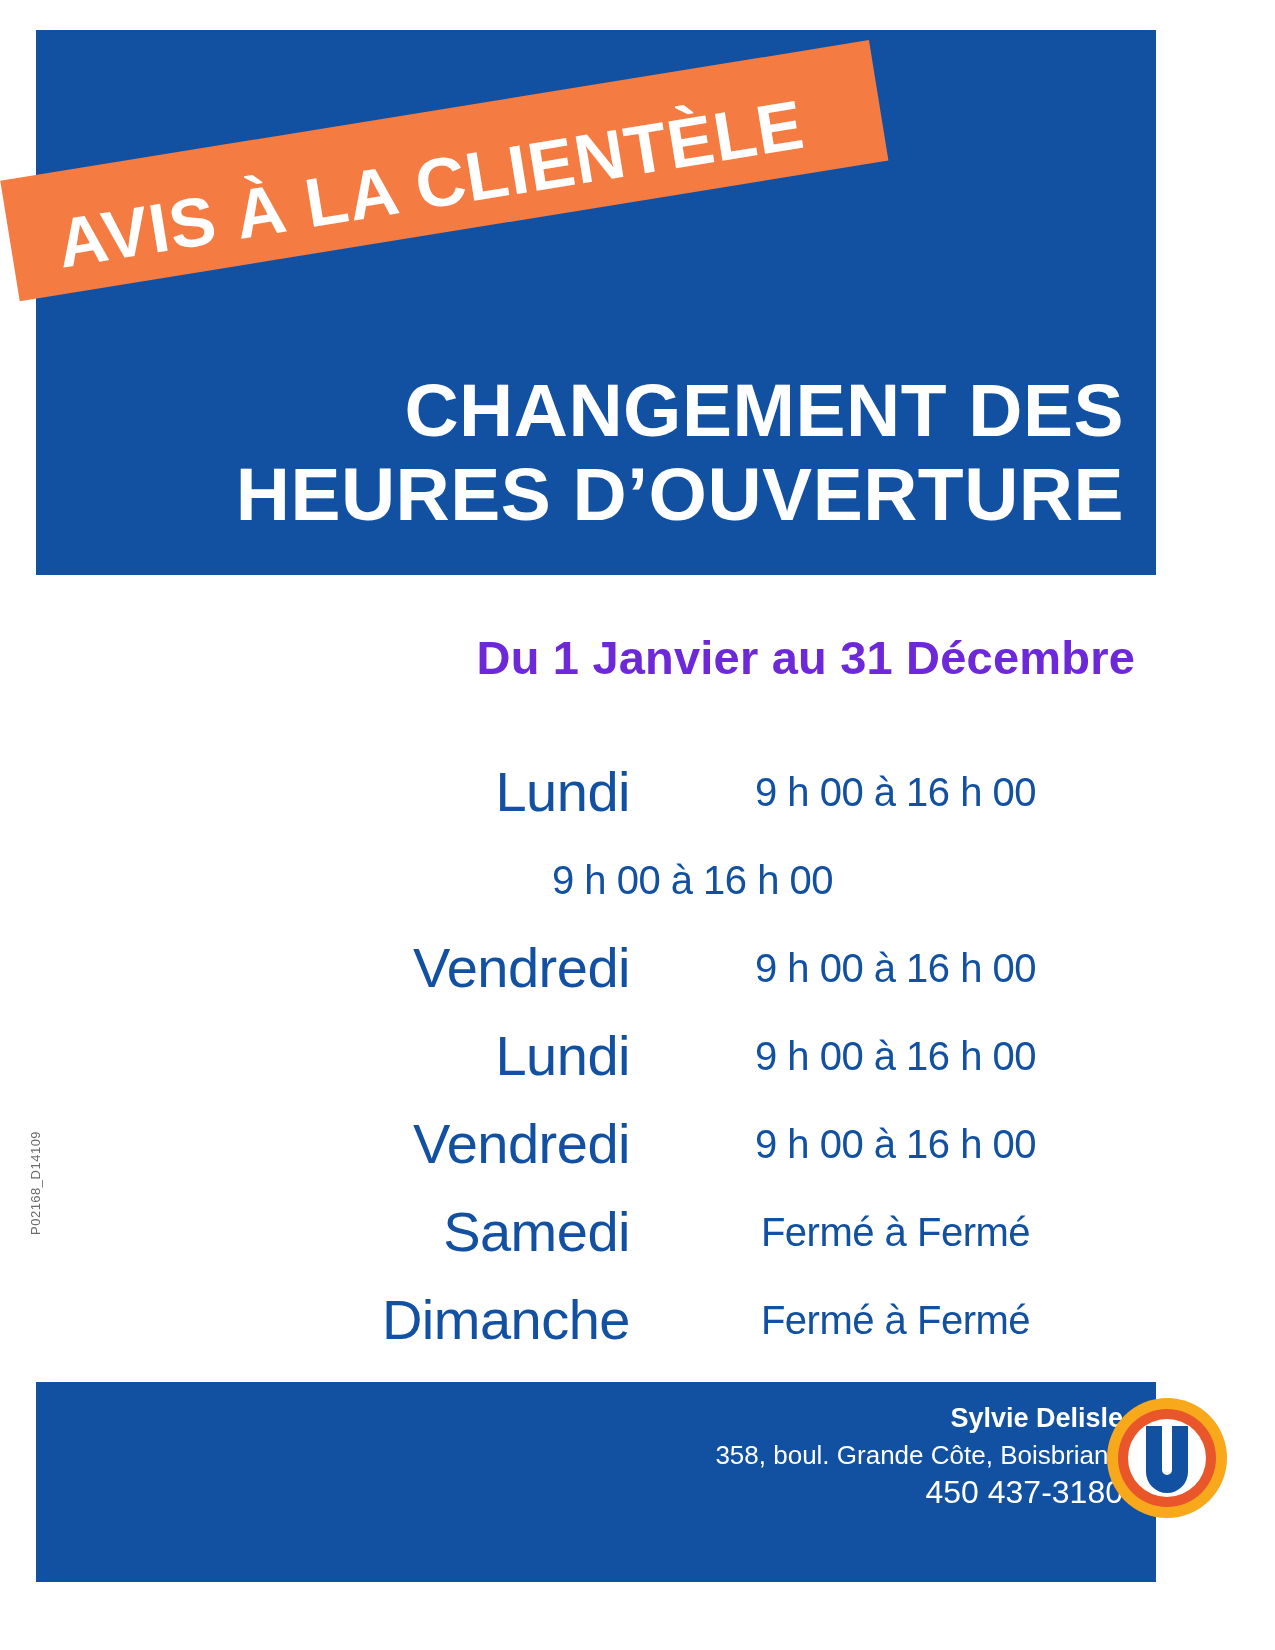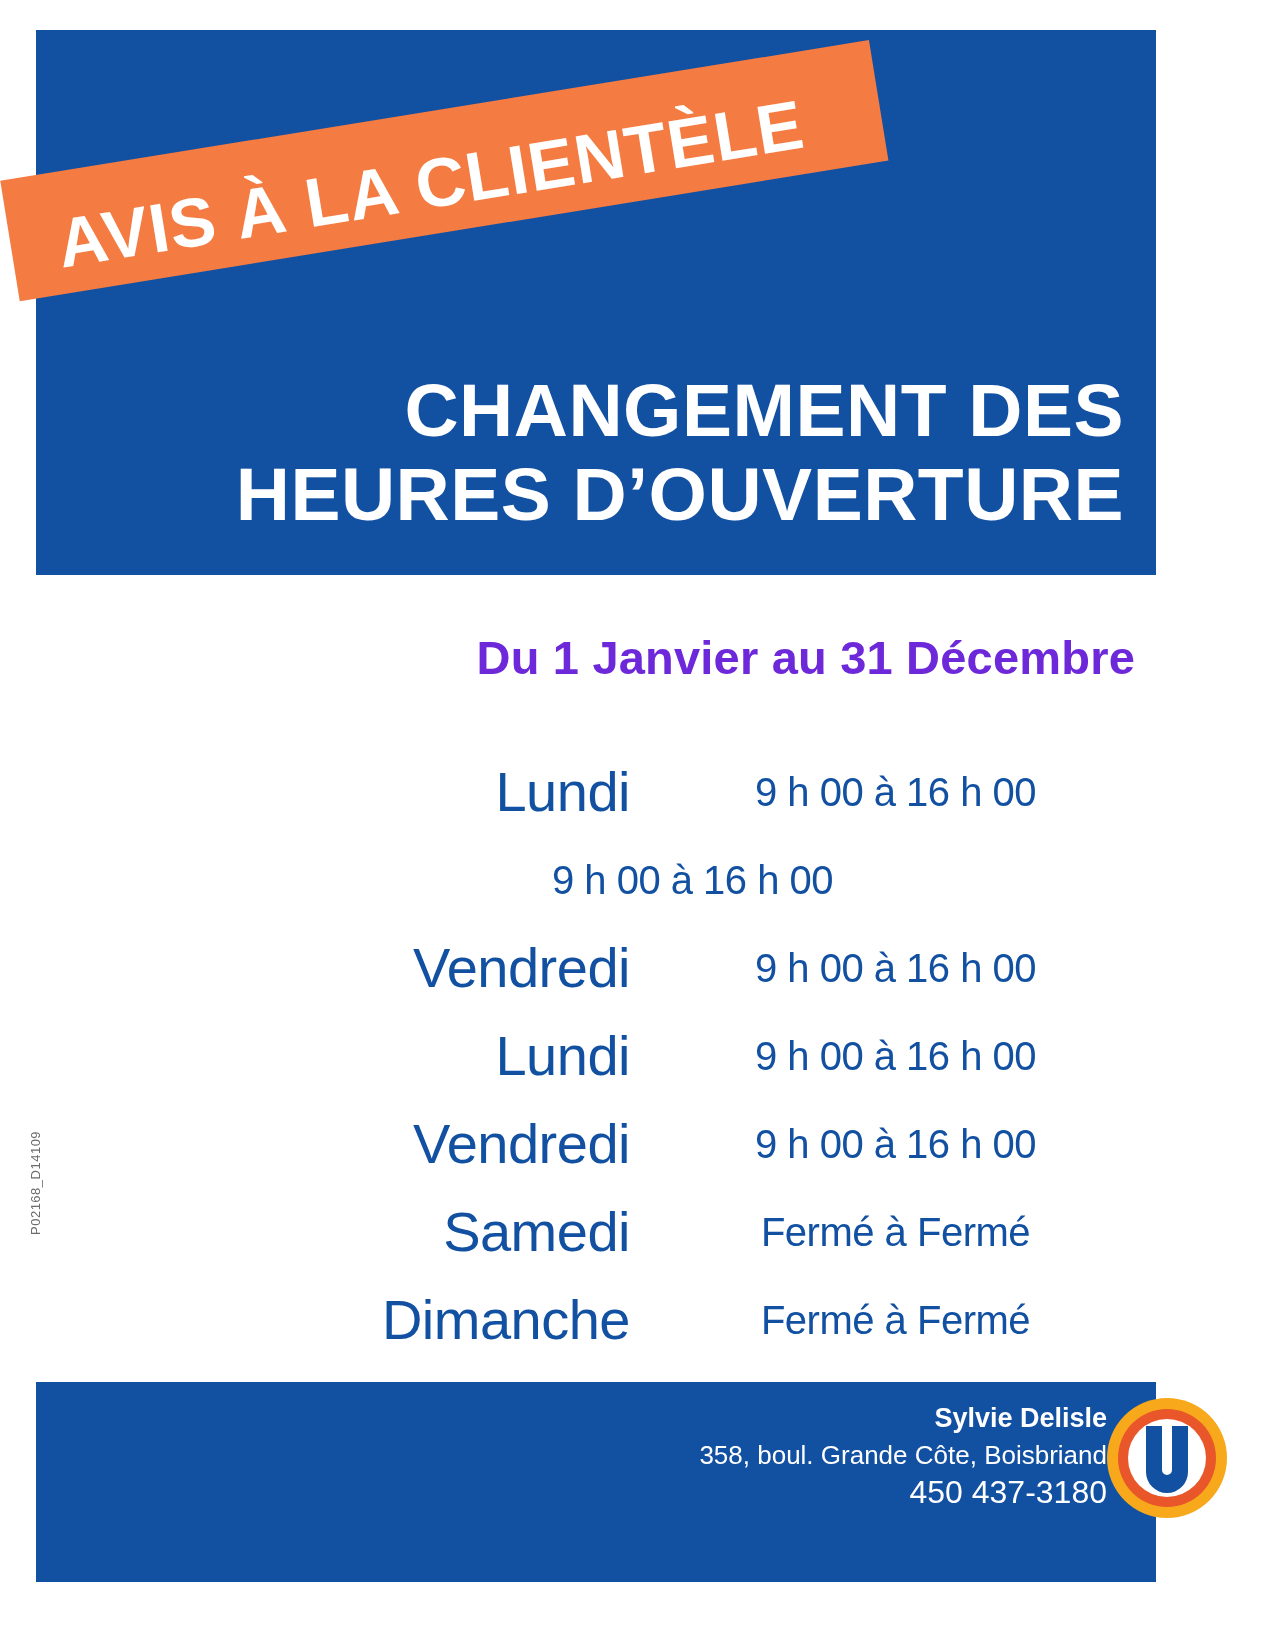--- a/index.html
+++ b/index.html
@@ -154,21 +154,21 @@
   .bottom-band {
     position: absolute;
     left: 36px;
     top: 1382px;
     width: 1120px;
     height: 200px;
     background: #1250A2;
   }
   .footer-text {
     position: absolute;
-    right: 168px;
+    right: 152px;
     top: 1400px;
     width: 700px;
     text-align: right;
     color: #ffffff;
     line-height: 37px;
   }
   .footer-name {
     font-size: 27px;
     font-weight: bold;
     display: block;

